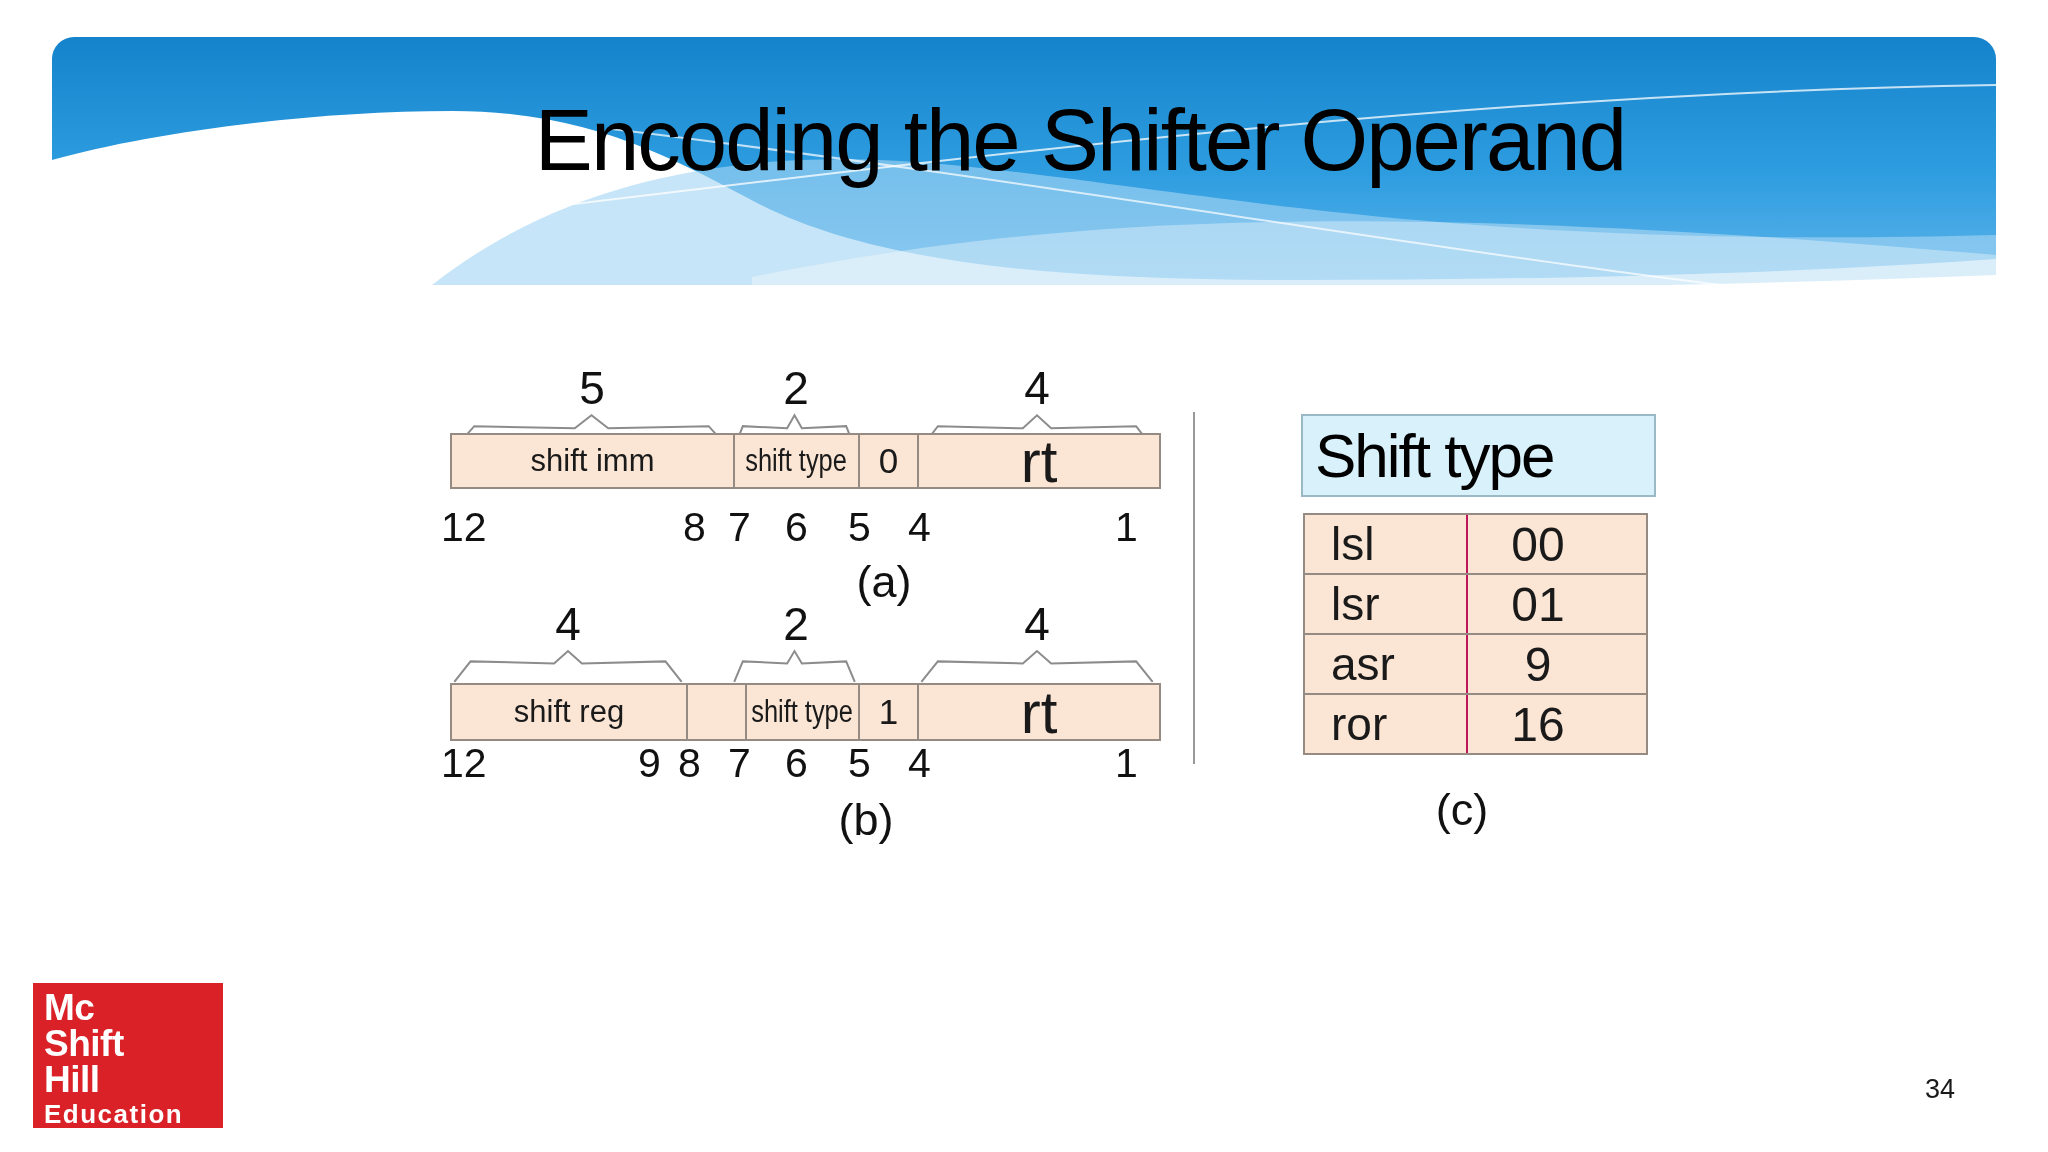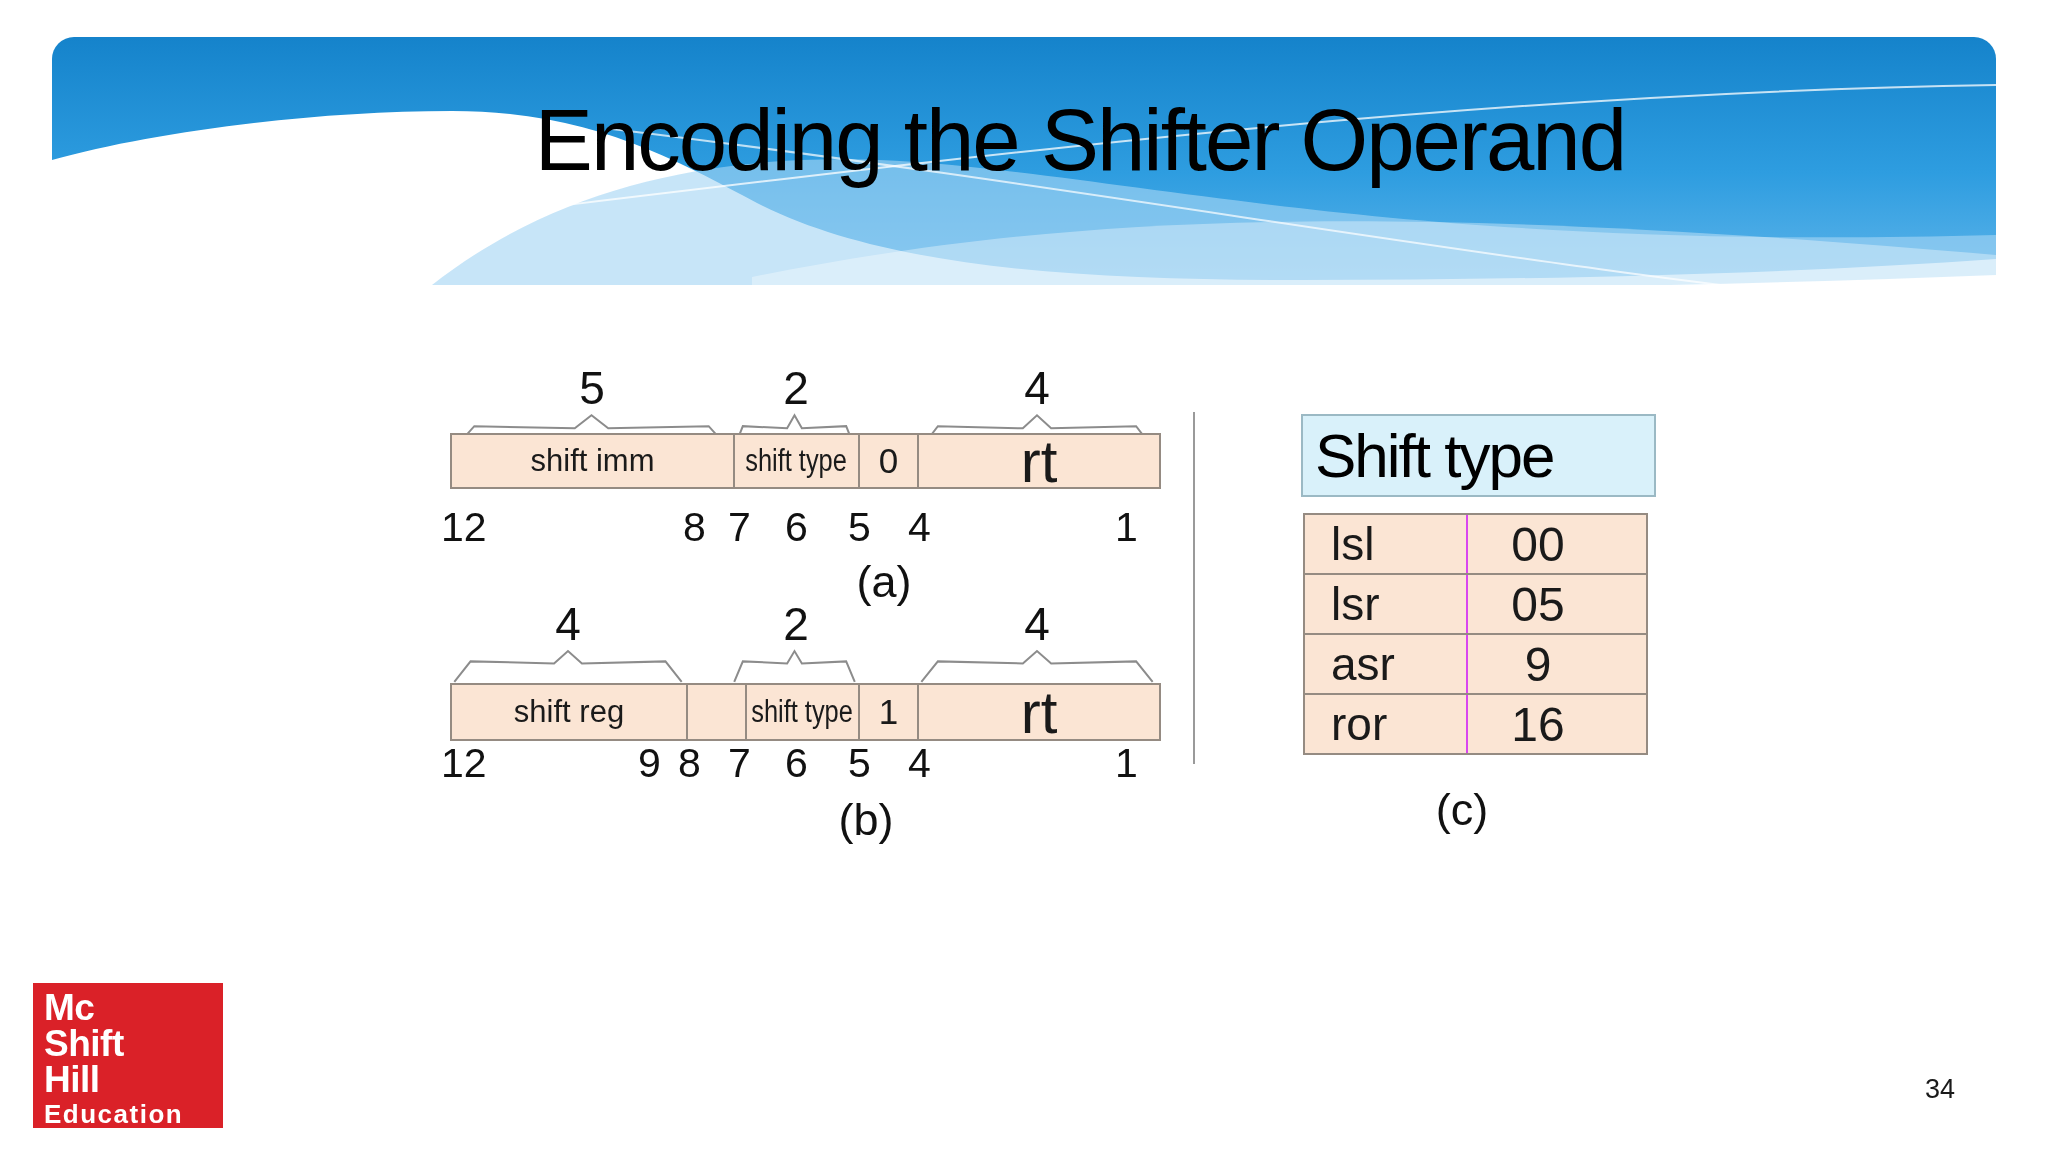--- a/index.html
+++ b/index.html
@@ -27,21 +27,21 @@
   .brace{display:block;}
   #divider-line{left:1193px;top:412px;width:2px;height:352px;background:#9a9a9a;}
 
   
   #shift-type-header{left:1301px;top:414px;width:355px;height:83px;background:#d9f1fa;
     border:2px solid #9bb9c4;box-sizing:border-box;display:flex;align-items:center;
     font-size:62px;letter-spacing:-2px;padding-left:12px;color:#000;}
   #shift-type-table{left:1303px;top:513px;width:341px;border:2px solid #958b82;background:#fbe5d4;}
   #shift-type-table .trow{display:flex;height:58px;border-top:2px solid #958b82;}
   #shift-type-table .trow:first-child{border-top:none;}
-  #shift-type-table .tname{width:163px;border-right:2px solid #d946ef;box-sizing:border-box;
+  #shift-type-table .tname{width:163px;border-right:2px solid #be185d;box-sizing:border-box;
     display:flex;align-items:center;padding-left:26px;font-size:46px;color:#1a1a1a;}
   #shift-type-table .tcode{flex:1;display:flex;align-items:center;justify-content:center;
     padding-right:38px;font-size:48px;color:#1a1a1a;}
 
   
   #mgh-logo{left:33px;top:983px;width:190px;height:145px;background:#da2128;color:#fff;
     box-sizing:border-box;padding:7px 0 0 11px;font-weight:bold;}
   #mgh-logo .big{font-size:37px;line-height:36px;letter-spacing:-0.5px;}
   #mgh-logo .small{font-size:26px;line-height:32px;letter-spacing:1.5px;}
   #page-number{left:1916px;top:1074px;width:48px;text-align:center;font-size:27px;color:#1a1a1a;}
@@ -160,21 +160,21 @@
   <div id="divider-line" class="abs"></div>
 
   <div id="shift-type-header" class="abs">Shift type</div>
   <div id="shift-type-table" class="abs">
     <div class="trow">
       <div class="tname">lsl</div>
       <div class="tcode">00</div>
     </div>
     <div class="trow">
       <div class="tname">lsr</div>
-      <div class="tcode">05</div>
+      <div class="tcode">01</div>
     </div>
     <div class="trow">
       <div class="tname">asr</div>
       <div class="tcode">9</div>
     </div>
     <div class="trow">
       <div class="tname">ror</div>
       <div class="tcode">16</div>
     </div>
   </div>

